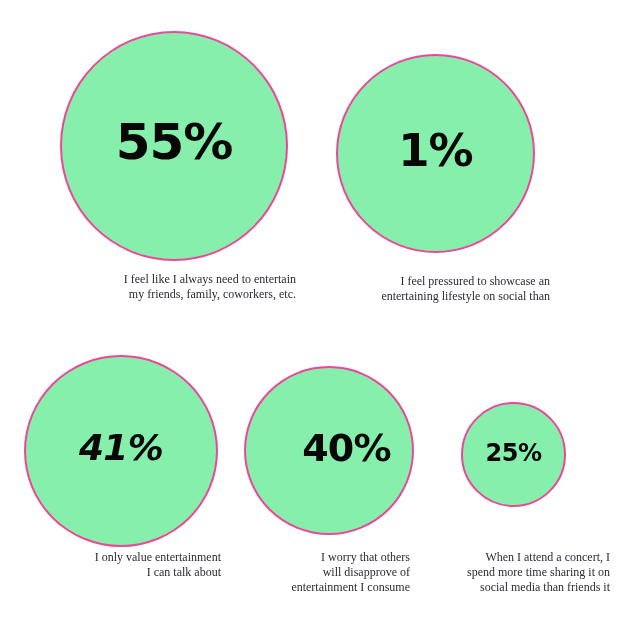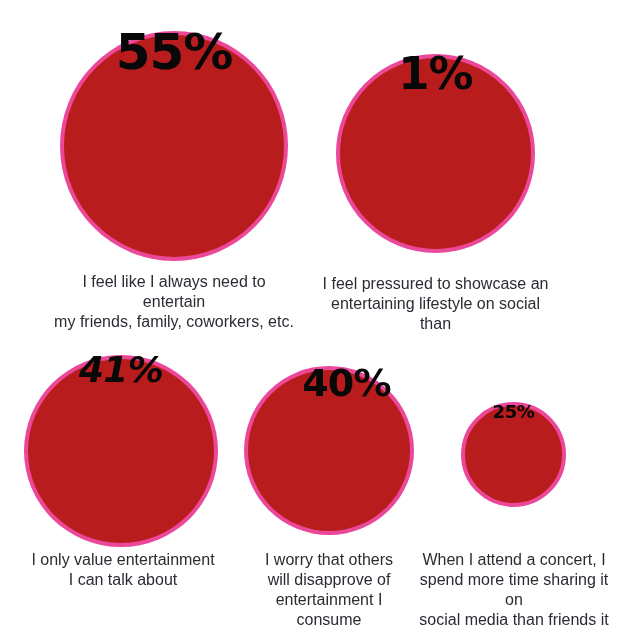--- a/index.html
+++ b/index.html
@@ -23,41 +23,41 @@
     width: 633px;
     height: 634px;
   }
   .bubble-group {
     position: absolute;
   }
   .bubble {
     position: absolute;
     box-sizing: border-box;
     border-radius: 50%;
-    background: #b91c1c;
-    border: 4px solid #ec4899;
+    background: #86efac;
+    border: 2px solid #ec4899;
     display: flex;
-    align-items: flex-start;
+    align-items: center;
     justify-content: center;
   }
   .bubble-value {
     font-family: "DejaVu Sans", sans-serif;
     font-weight: bold;
     color: #080808;
     letter-spacing: -0.02em;
     line-height: 1;
     white-space: nowrap;
     user-select: none;
   }
   .bubble-caption {
     position: absolute;
-    text-align: center;
-    font-family: Liberation Sans, sans-serif;
+    text-align: right;
+    font-family: Liberation Serif, serif;
     color: #2b2b33;
-    font-size: 16px;
+    font-size: 12px;
     line-height: 1.26;
     white-space: pre-line;
   }
 
   
   #group-1 .bubble   { left: 60px;  top: 31px;  width: 228px; height: 230px; }
   #group-1 .bubble-value { font-size: 50px; margin-top: -8px; }
   #group-1 .bubble-caption { left: 52px; top: 272px; width: 244px; }
 
   #group-2 .bubble   { left: 336px; top: 54px;  width: 199px; height: 199px; }
@@ -67,21 +67,21 @@
   
   #group-3 .bubble   { left: 24px;  top: 355px; width: 194px; height: 192px; }
   #group-3 .bubble-value { font-size: 36px; margin-top: -7px; font-style: italic; }
   #group-3 .bubble-caption { left: 25px; top: 550px; width: 196px; }
 
   #group-4 .bubble   { left: 244px; top: 366px; width: 170px; height: 169px; }
   #group-4 .bubble-value { font-size: 38px; margin-top: -6px; margin-left: 35px; }
   #group-4 .bubble-caption { left: 248px; top: 550px; width: 162px; }
 
   #group-5 .bubble   { left: 461px; top: 402px; width: 105px; height: 105px; }
-  #group-5 .bubble-value { font-size: 18px; margin-top: -3px; }
+  #group-5 .bubble-value { font-size: 24px; margin-top: -3px; }
   #group-5 .bubble-caption { left: 418px; top: 550px; width: 192px; }
 </style>
 </head>
 <body>
 
 <div id="chart-canvas">
 
   <div class="bubble-group" id="group-1">
     <div class="bubble">
       <span class="bubble-value">55%</span>

